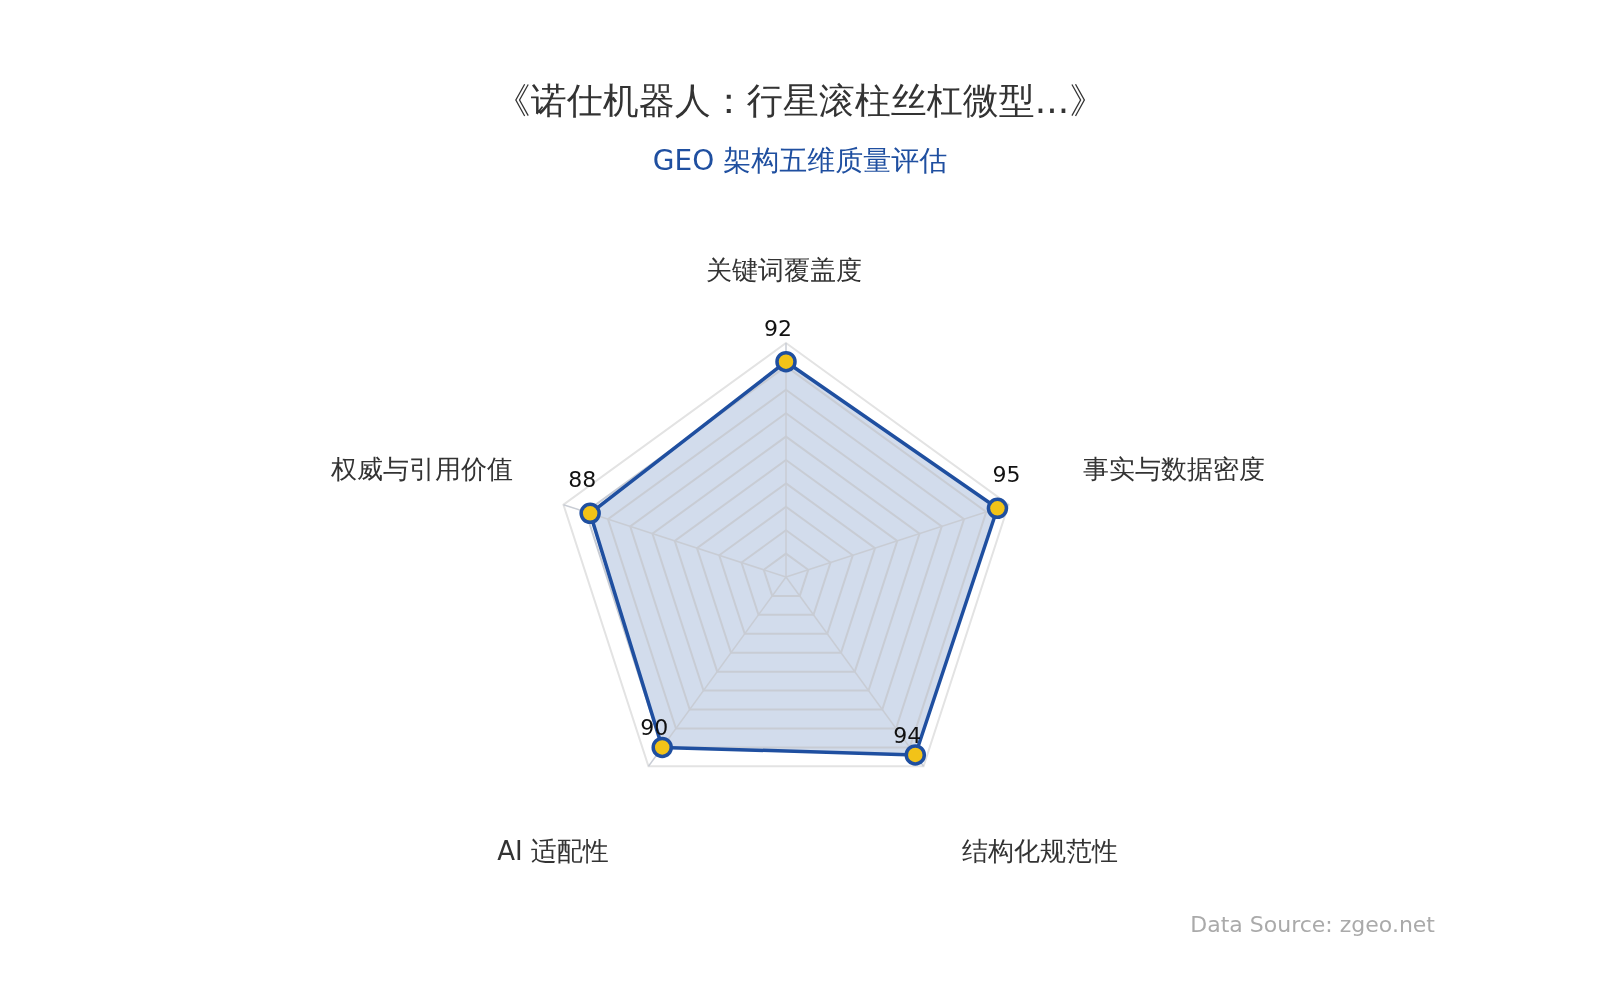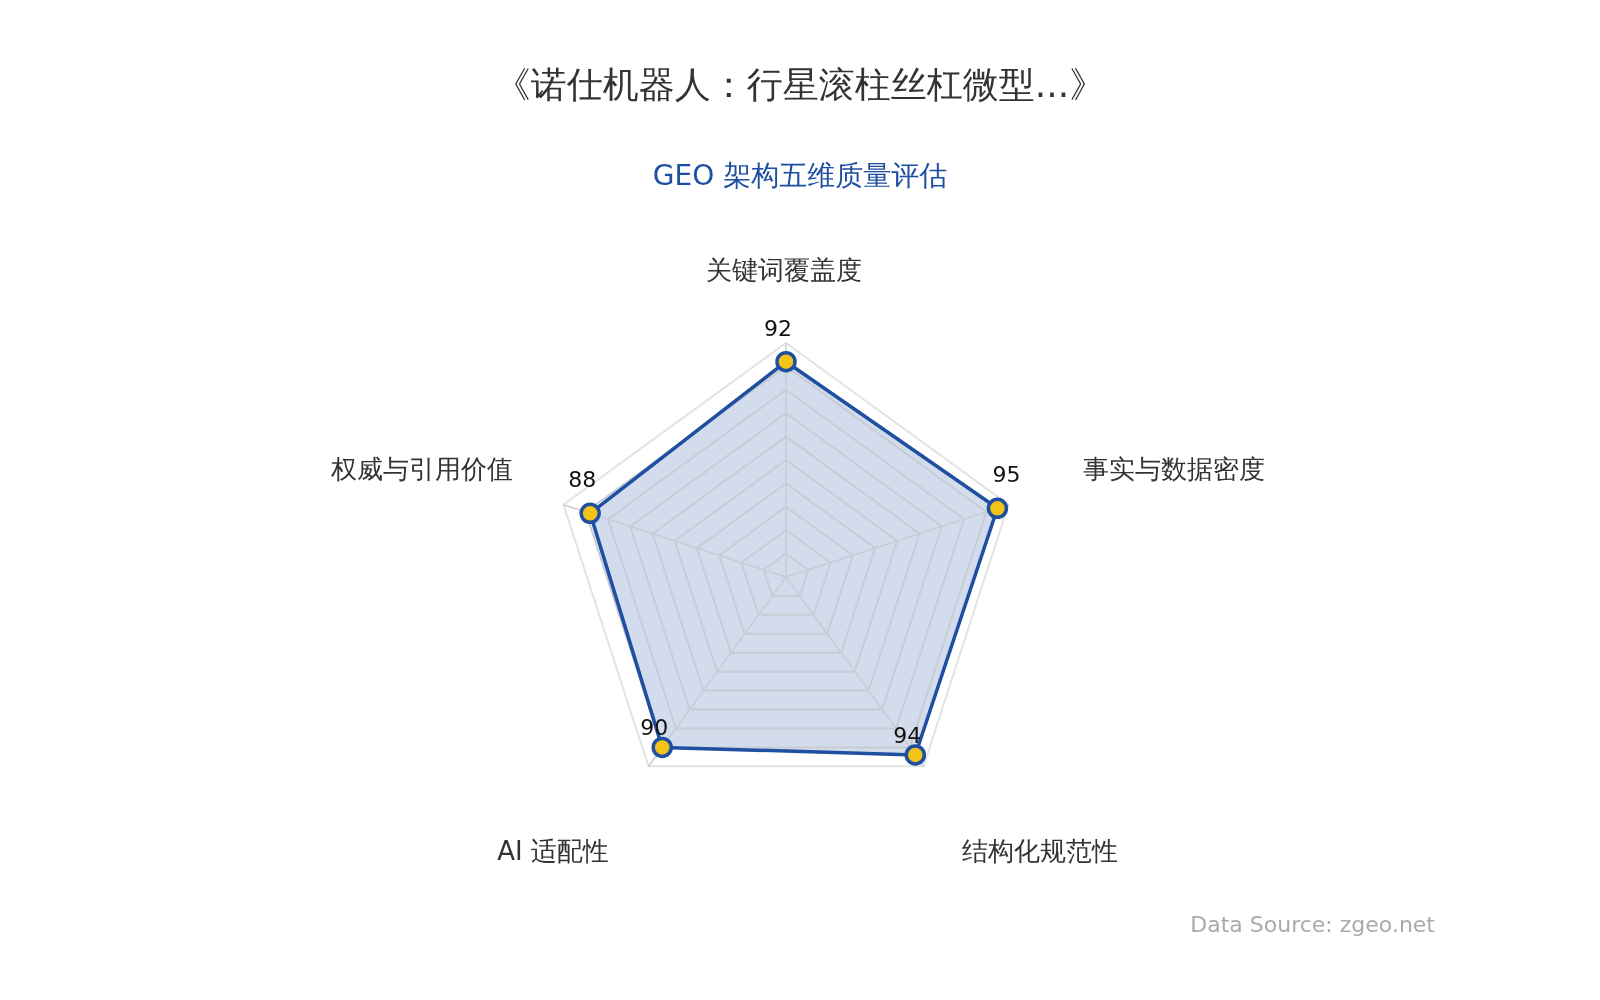--- a/index.html
+++ b/index.html
@@ -1,21 +1,21 @@
 <!DOCTYPE html>
 <html><head>
 <meta charset="utf-8">
 <style>
   html, body { margin:0; padding:0; background:#ffffff; }
   body { width:1600px; height:1000px; position:relative; overflow:hidden;
          font-family:"DejaVu Sans","Liberation Sans",sans-serif; }
-  .title { position:absolute; left:0; width:1600px; top:61px; text-align:center;
+  .title { position:absolute; left:0; width:1600px; top:77px; text-align:center;
            font-size:36px; color:#333333; }
   .subtitle { position:absolute; left:0; width:1600px; top:142px; text-align:center;
-              font-size:28px; color:#1f4fa0;margin-top:15px; }
+              font-size:28px; color:#1f4fa0; }
   svg.chart { position:absolute; left:0; top:0; }
   .axis-label { font-size:26px; fill:#333333; font-family:"DejaVu Sans","Liberation Sans",sans-serif; }
   .value-label { font-size:22px; fill:#111111; font-family:"DejaVu Sans","Liberation Sans",sans-serif; }
   .source { position:absolute; right:165px; top:912px; font-size:22px; color:#aaaaaa; }
 </style>
 </head>
 <body>
 
 <div class="title">《诺仕机器人：行星滚柱丝杠微型...》</div>
 <div class="subtitle">GEO 架构五维质量评估</div>

